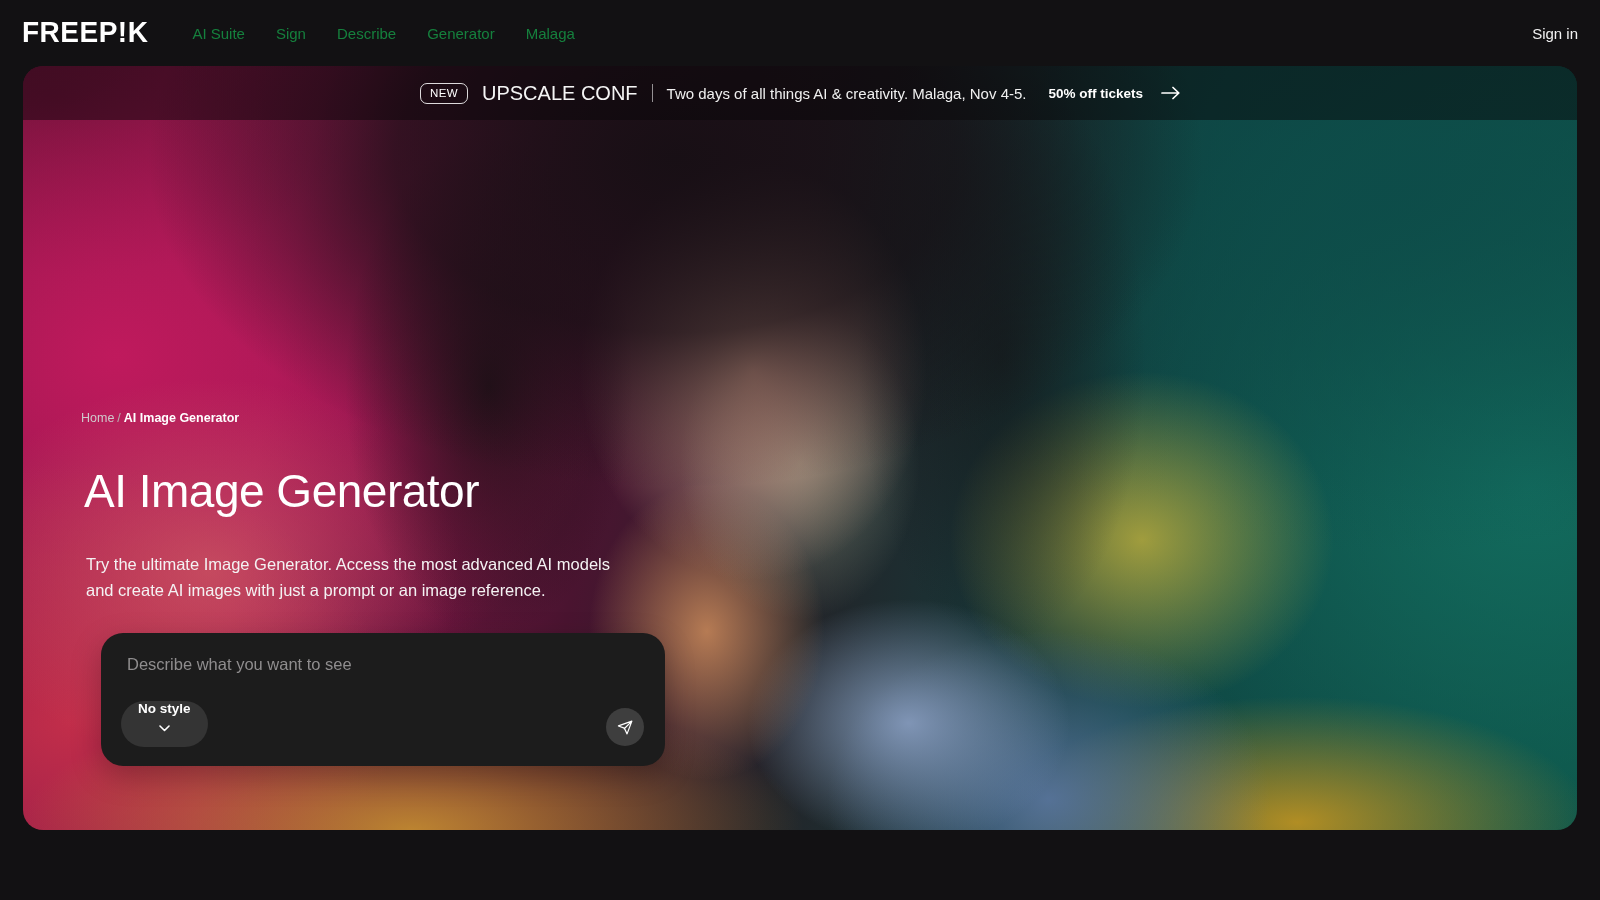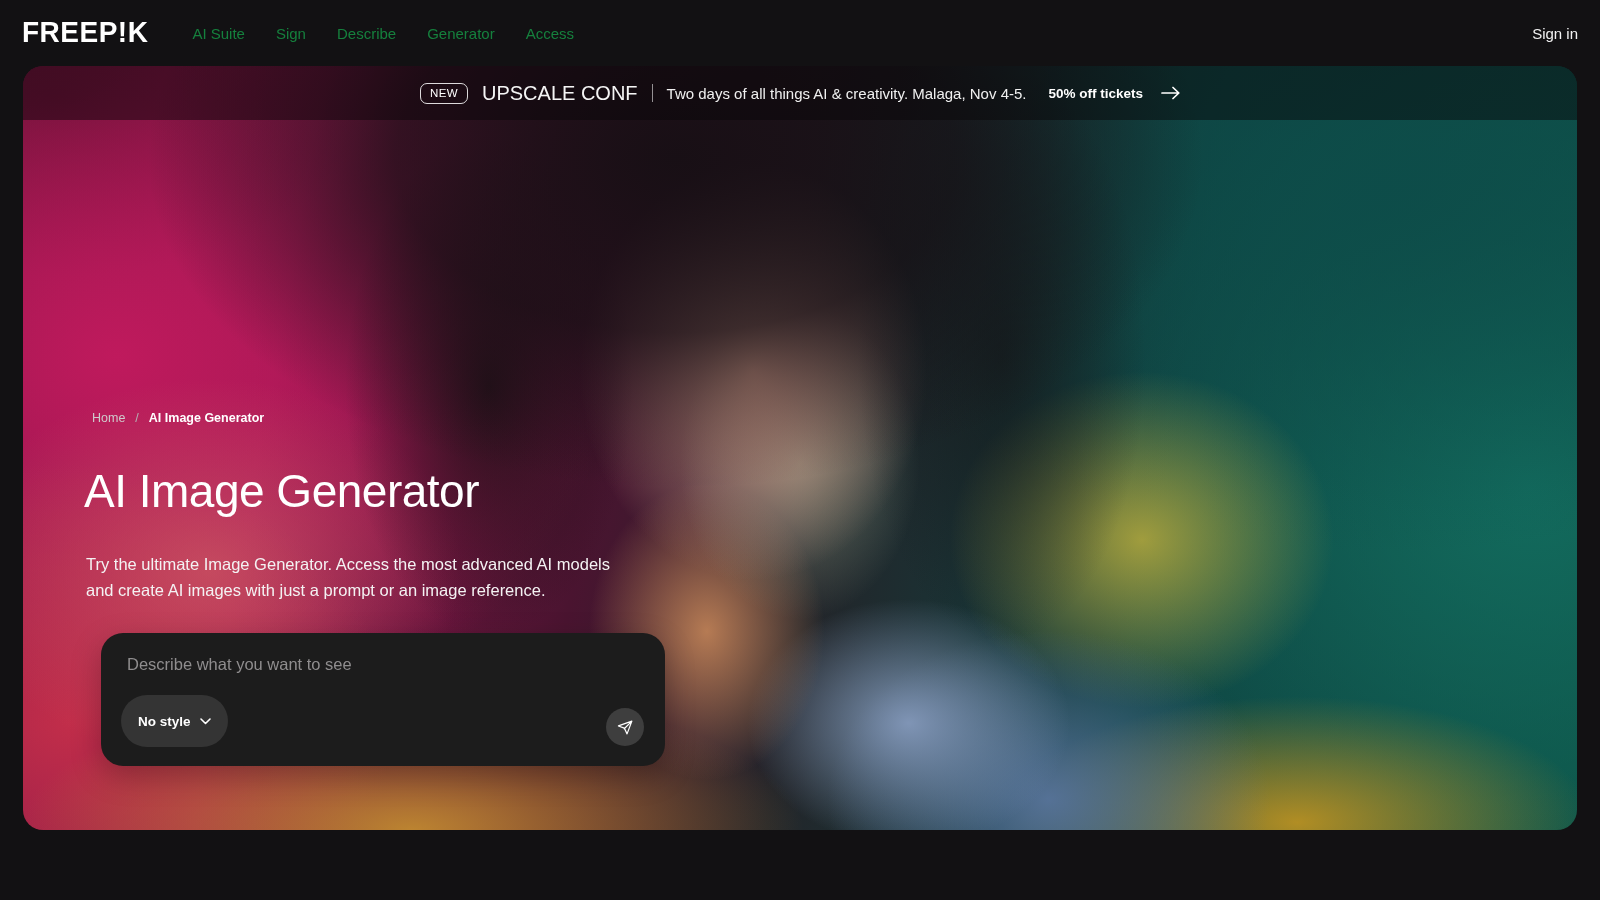--- a/index.html
+++ b/index.html
@@ -107,24 +107,24 @@
     align-items:center;
     gap:18px;
     margin-left:8px;
     cursor:pointer;
   }
   .promo-cta-label { font-size:13.5px; font-weight:bold; color:#fff; }
 
   
   .breadcrumb {
     position:absolute;
-    left:69px; top:345px;
-    display:flex;
-    align-items:center;
-    gap:10px;
+    left:58px; top:345px;
+    display:flex;
+    align-items:center;
+    gap:3px;
     font-size:12.5px;
     justify-content:center;
   }
   .crumb-home { color:#cfcacc; cursor:pointer; }
   .crumb-sep { color:#b5b0b2; }
   .crumb-current { color:#fff; font-weight:bold; }
 
   .hero-title {
     position:absolute;
     left:61px; top:398px;
@@ -161,33 +161,34 @@
     outline:none;
     resize:none;
     font-family:"Liberation Sans", sans-serif;
     font-size:16.5px;
     color:#eee;
   }
   .prompt-input::placeholder { color:#8f8d8e; }
   .style-btn {
     position:absolute;
     left:20px; bottom:19px;
-    height:52px;
+    height:46px;
     display:flex;
     align-items:center;
     gap:9px;
     padding:0 17px;
     background:#343434;
     border:none;
     border-radius:9999px;
     color:#fff;
     font-family:"Liberation Sans", sans-serif;
     font-size:13.5px;
     font-weight:bold;
     cursor:pointer;
+    flex-direction:column;
   }
   .send-btn {
     position:absolute;
     right:21px; bottom:20px;
     width:38px; height:38px;
     border-radius:50%;
     background:#3e3e3e;
     border:none;
     display:flex;
     align-items:center;
@@ -199,21 +200,21 @@
 </head>
 <body>
 
 <header class="topnav">
   <div class="logo">FREEP!K</div>
   <nav class="nav-links">
     <a class="nav-link">AI Suite</a>
     <a class="nav-link">Sign</a>
     <a class="nav-link">Describe</a>
     <a class="nav-link">Generator</a>
-    <a class="nav-link">Access</a>
+    <a class="nav-link">Malaga</a>
   </nav>
   <a class="signin">Sign in</a>
 </header>
 
 <section class="hero">
 
   <div class="promo">
     <span class="promo-badge">NEW</span>
     <span class="promo-event">UPSCALE CONF</span>
     <span class="promo-divider"></span>

